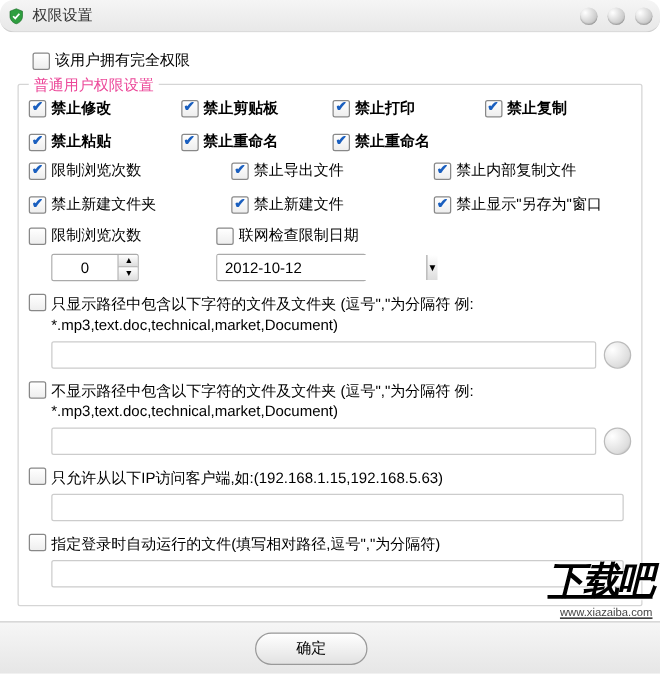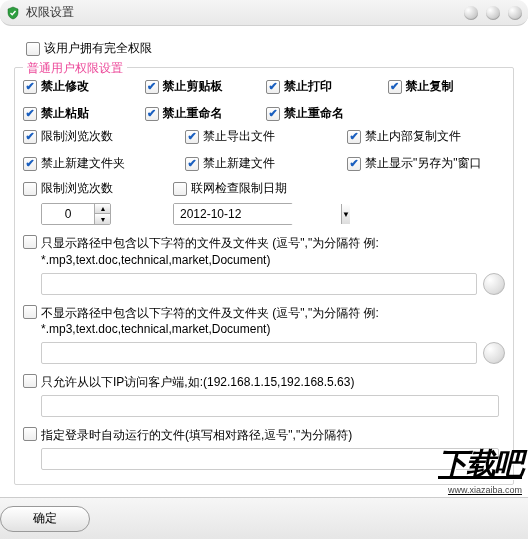--- a/index.html
+++ b/index.html
@@ -38,21 +38,21 @@
 
 .longopt { display: flex; align-items: flex-start; margin: 10px 0 4px 0; }
 .longopt .lbl { line-height: 1.4; }
 .txtrow { display: flex; align-items: center; margin: 2px 0 6px 0; }
 .txtrow input[type=text] { flex: 1; height: 22px; border: 1px solid #ccc; border-radius: 2px; padding: 0 6px; margin-left: 18px; margin-right: 6px; font-size: 12px; outline: none; }
 .roundbtn { width: 22px; height: 22px; border-radius: 50%; background: radial-gradient(circle at 30% 30%, #fff, #ddd 70%, #aaa); border: 1px solid #bbb; cursor: pointer; flex-shrink: 0; }
 
 .watermark { position: absolute; right: 6px; bottom: 44px; font-size: 30px; font-weight: bold; font-style: italic; color: #000; text-shadow: 1px 1px 0 #fff; pointer-events: none; letter-spacing: -2px; font-family: "SimHei", sans-serif; text-decoration: underline; }
 .watermark .sub { font-size: 9px; display: block; text-align: right; font-style: normal; letter-spacing: 0; font-weight: normal; color: #444; }
 
-.footer { position: absolute; bottom: 0; left: 0; right: 0; height: 42px; background: linear-gradient(#f6f6f6,#e6e6e6); border-top: 1px solid #ccc; display: flex; align-items: center; justify-content: flex-start; padding-right: 30px; }
+.footer { position: absolute; bottom: 0; left: 0; right: 0; height: 42px; background: linear-gradient(#f6f6f6,#e6e6e6); border-top: 1px solid #ccc; display: flex; align-items: center; justify-content: center; padding-right: 30px; }
 .okbtn { min-width: 90px; height: 26px; border: 1px solid #999; border-radius: 13px; background: linear-gradient(#fff,#e2e2e2); cursor: pointer; font-size: 12px; padding: 0 20px; }
 </style>
 </head>
 <body>
 
 <div class="titlebar">
   <span class="shield">
     <svg width="14" height="14" viewBox="0 0 14 14">
         <path d="M7 1 L12 3 V7 C12 10 9.5 12.5 7 13 C4.5 12.5 2 10 2 7 V3 Z" fill="#2e9e3f" stroke="#1a6b26" stroke-width="0.5"></path>
         <path d="M4.5 7 L6.2 8.7 L9.5 5" stroke="#fff" stroke-width="1.4" fill="none"></path>

